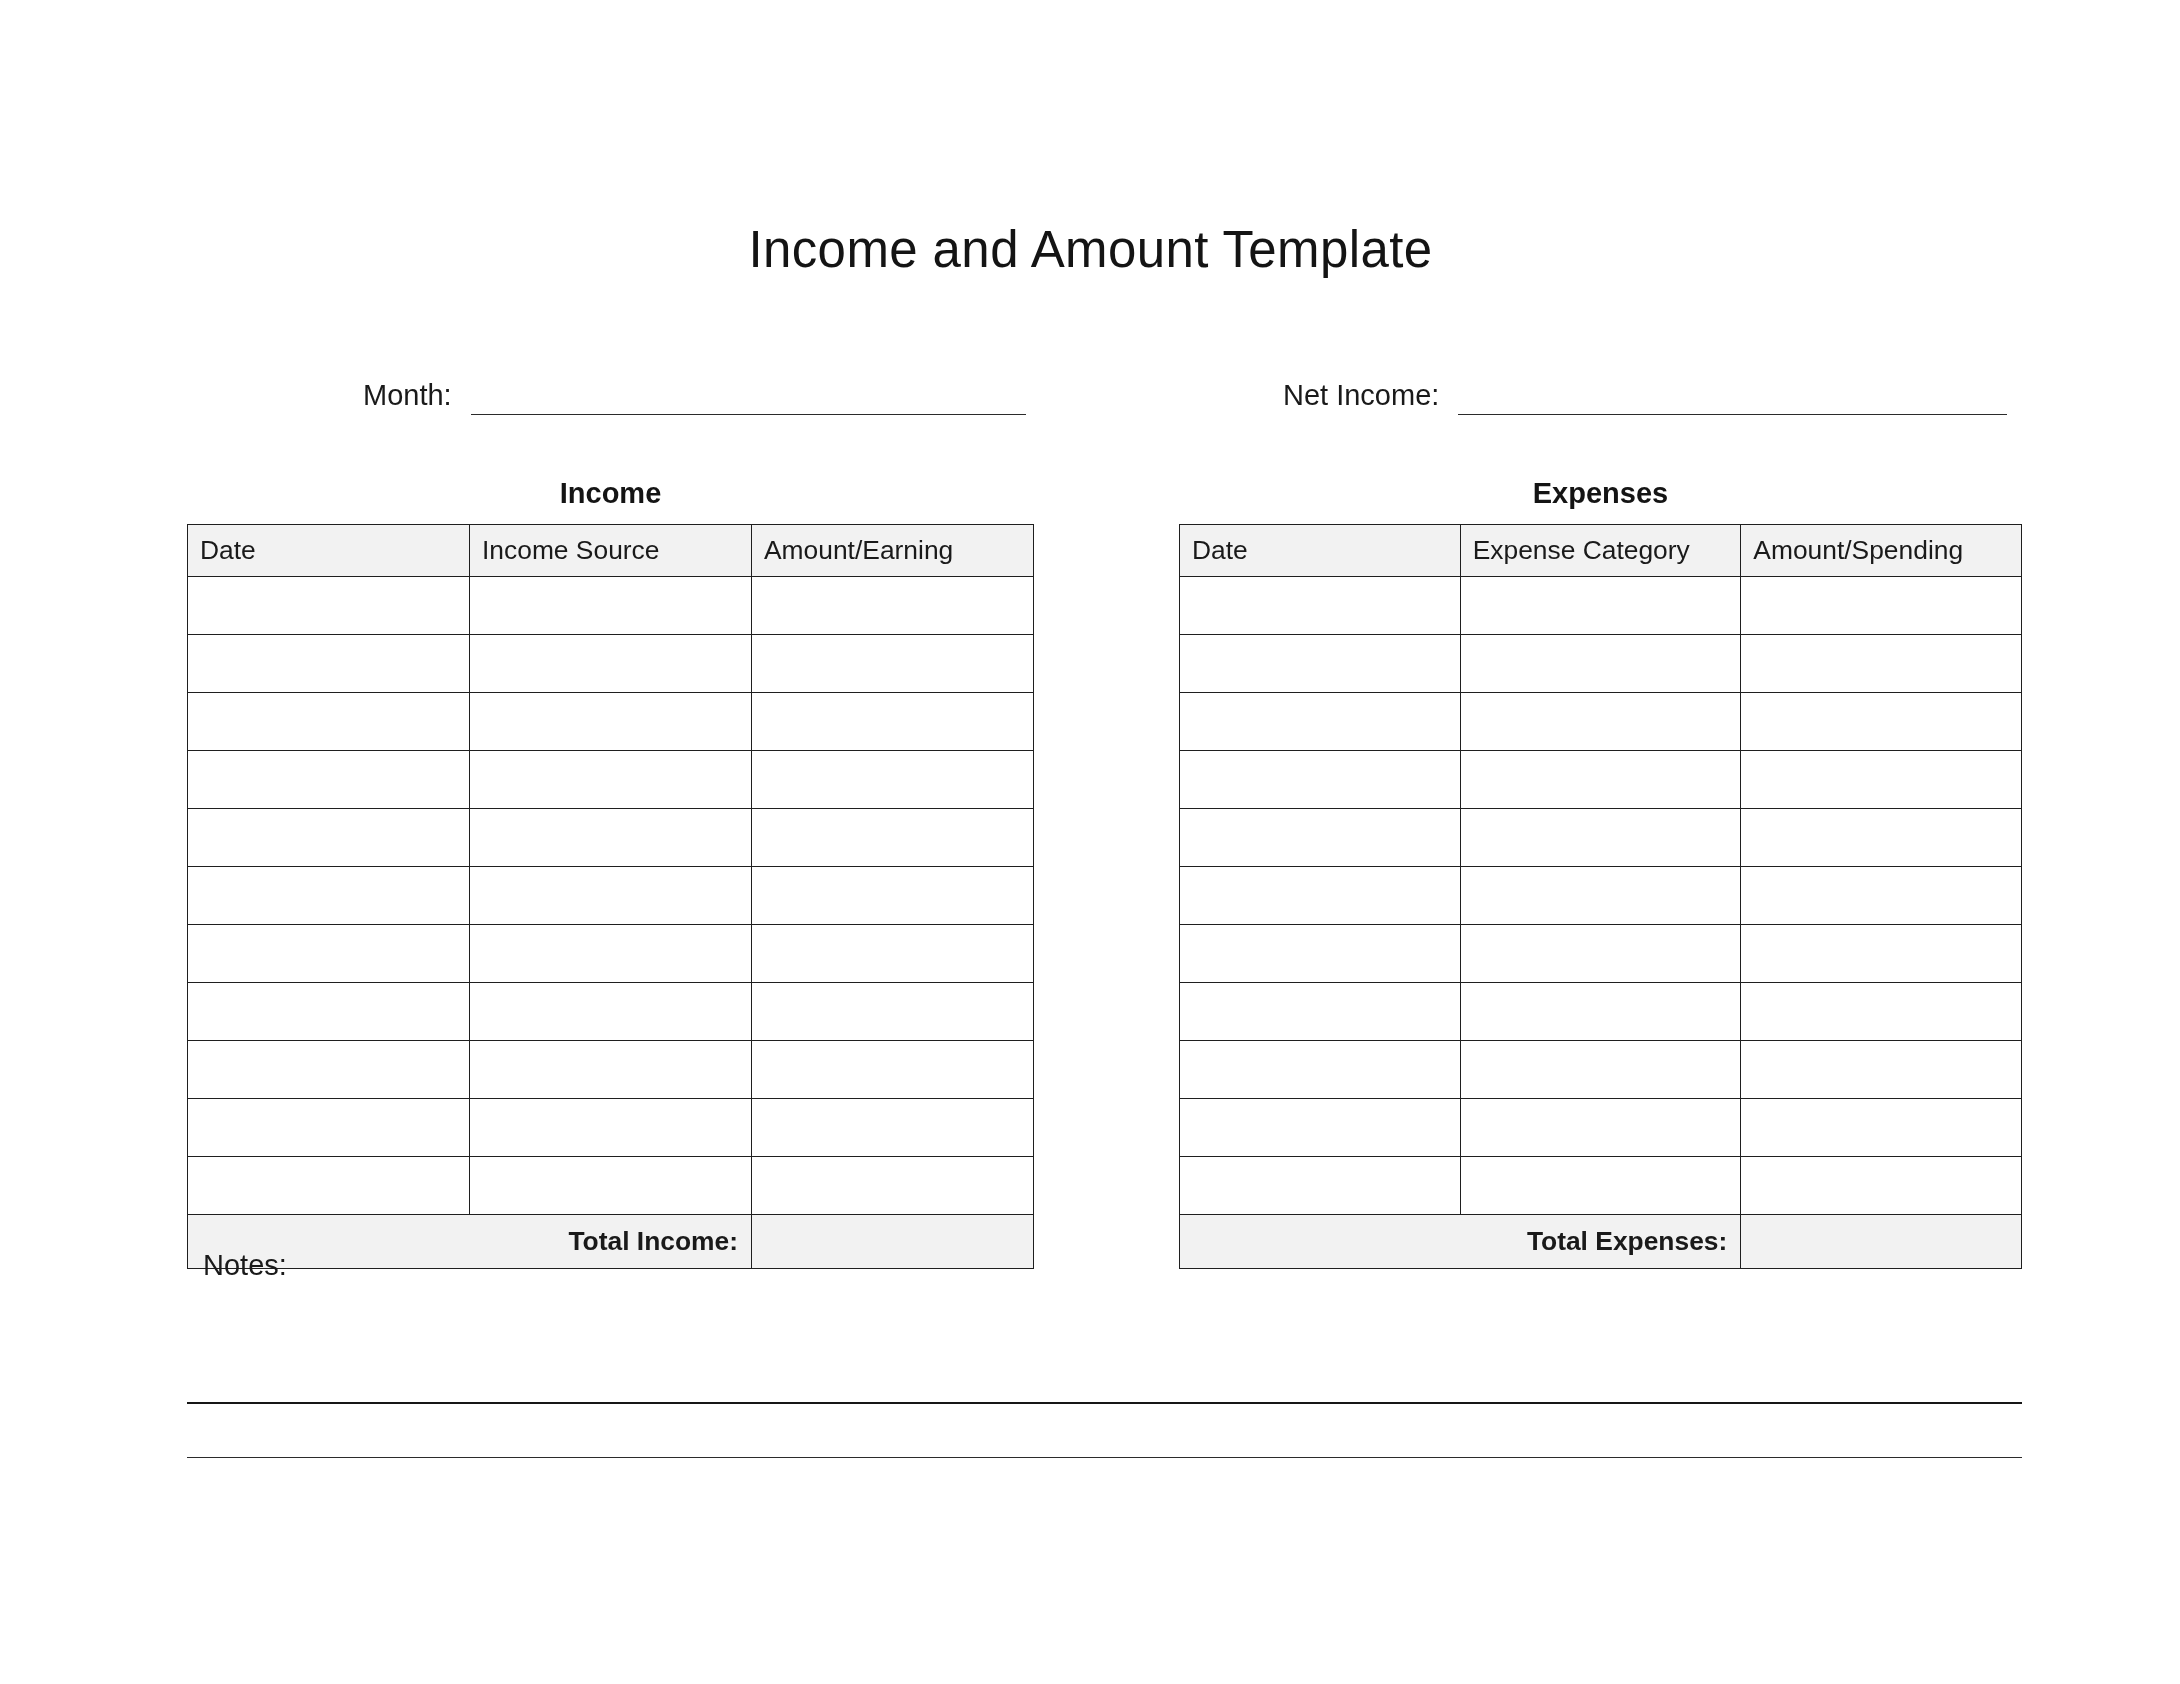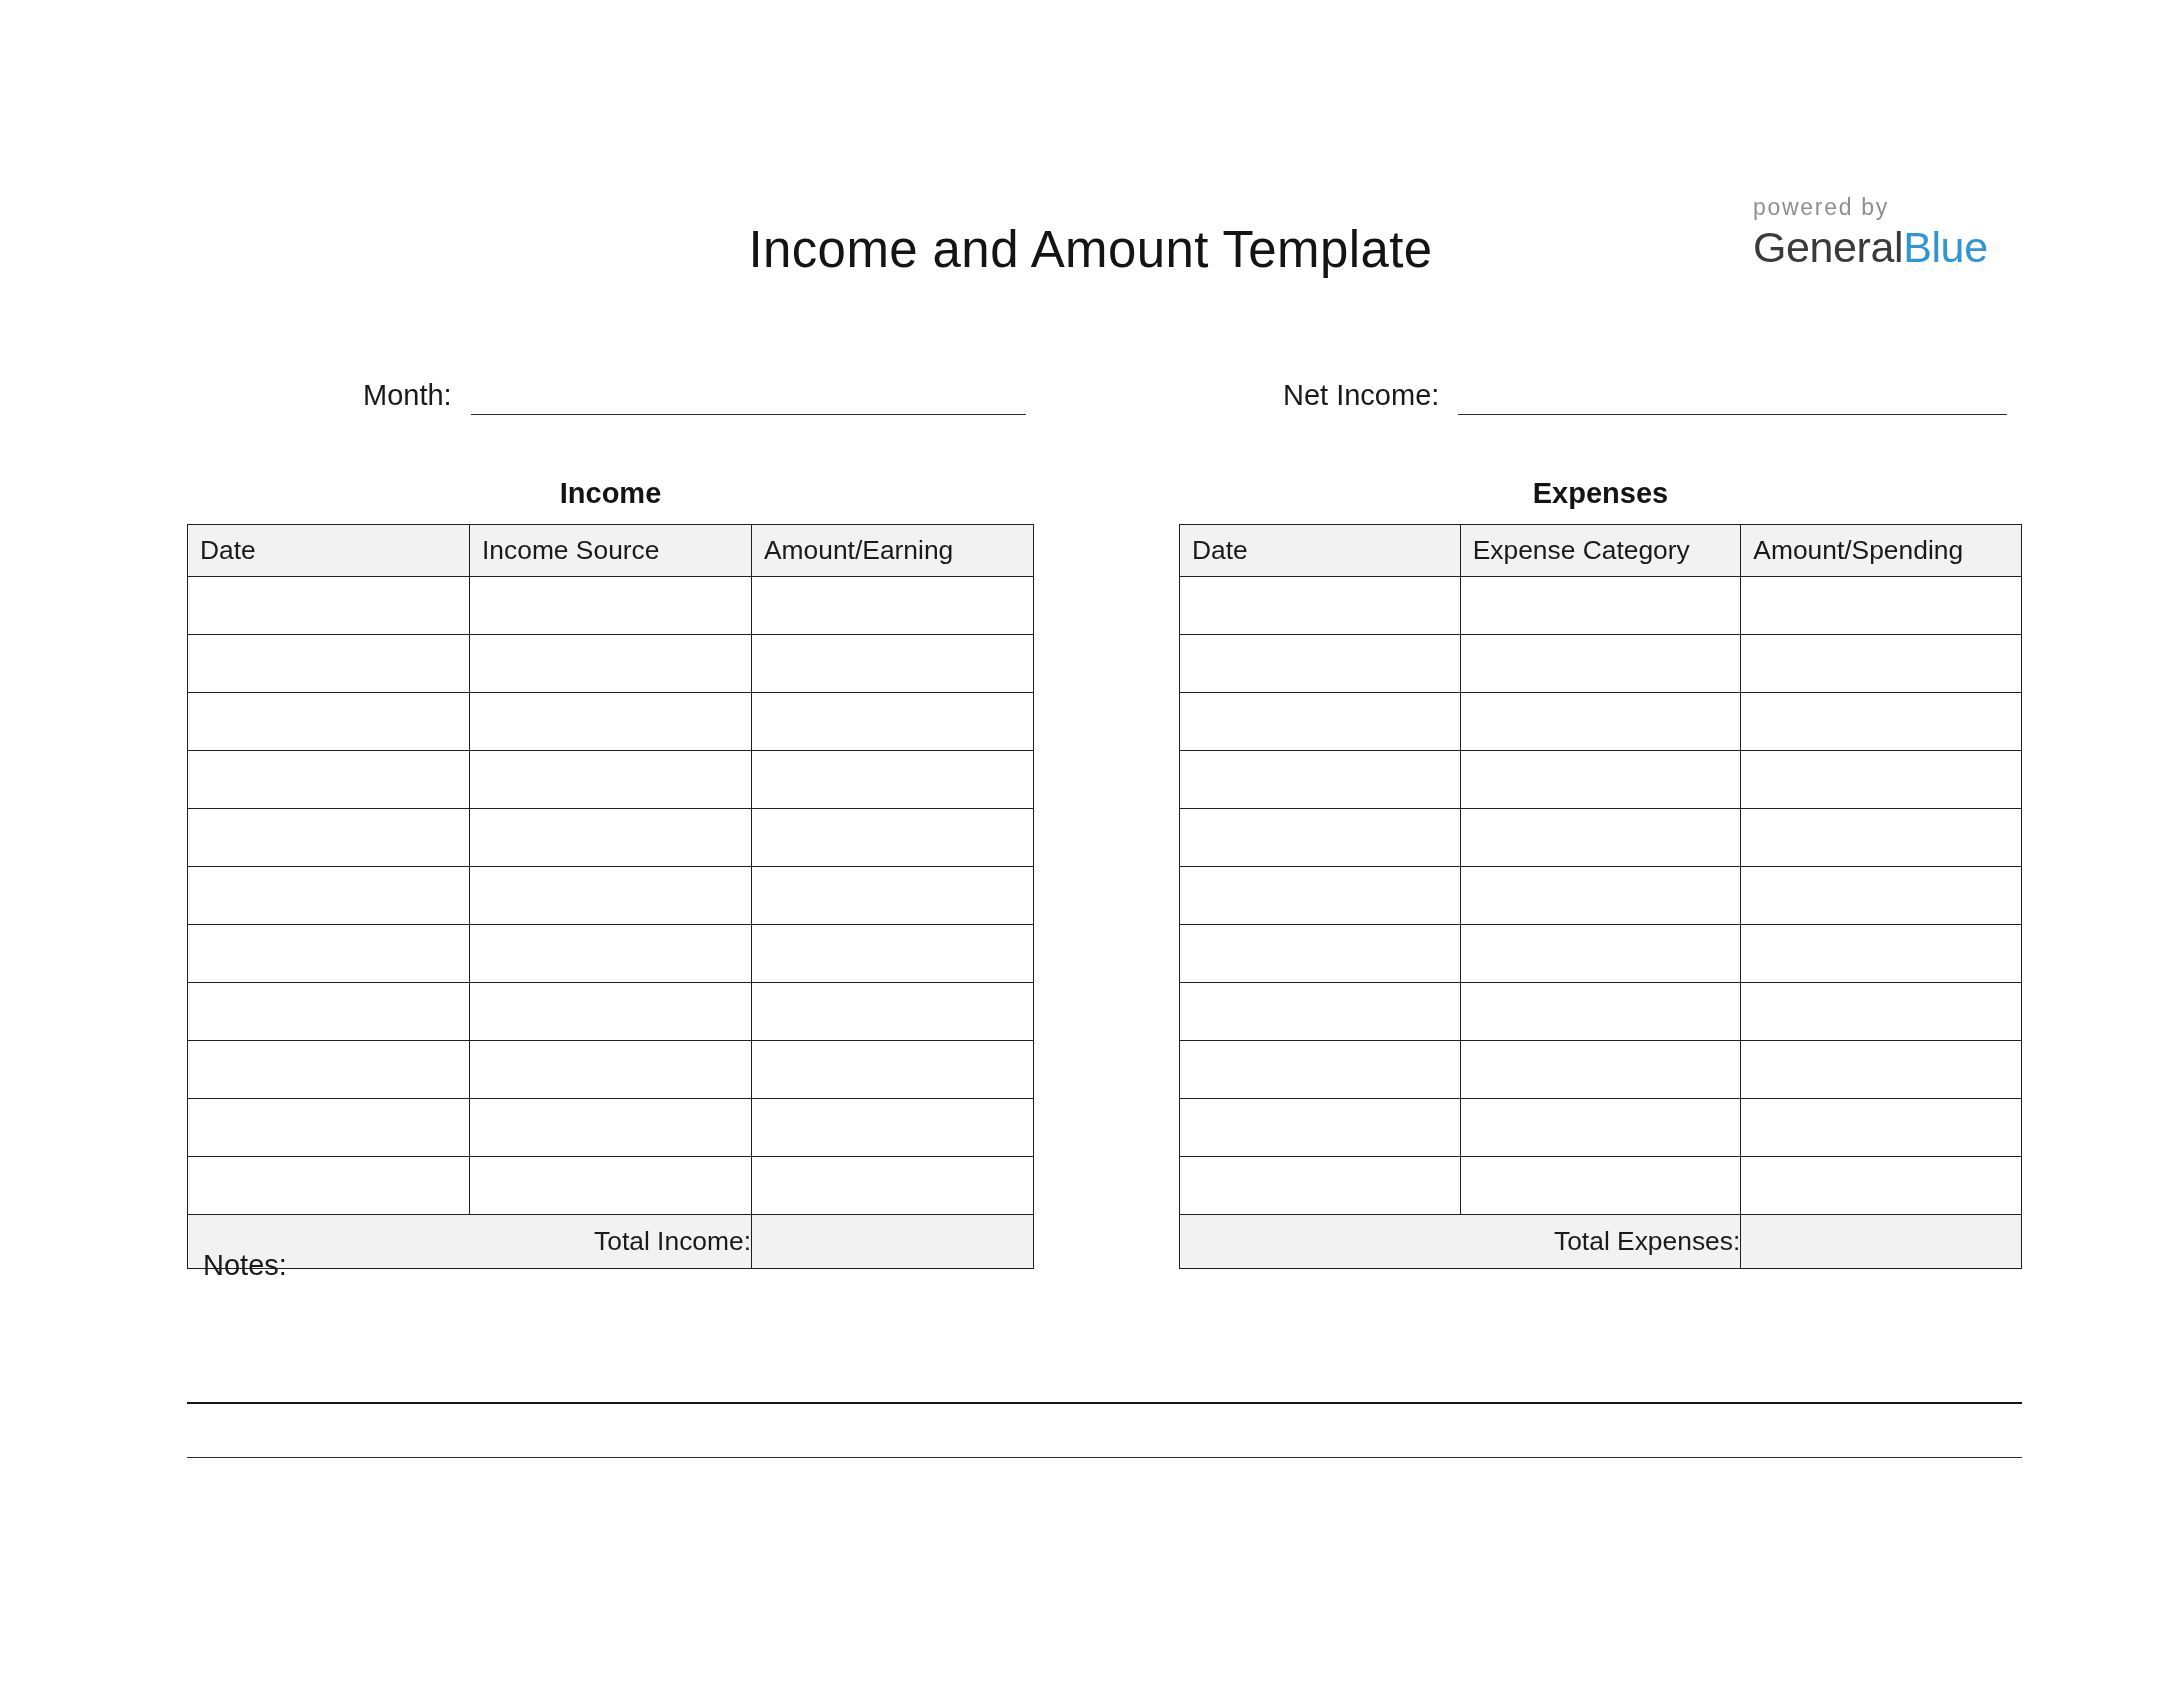--- a/index.html
+++ b/index.html
@@ -104,21 +104,22 @@
     height: 55px;
     background: #ffffff;
   }
   tfoot td {
     background: #f2f2f2;
     height: 51px;
     font-size: 26.4px;
   }
   .total-label {
     text-align: right;
-    padding-right: 0;
+    padding-right: 13px;
+    font-weight: bold;
   }
   .total-value { padding: 0 12px; }
 
   
   .notes-label {
     position: absolute;
     left: 203px;
     top: 1249px;
     font-size: 29px;
   }
@@ -131,24 +132,20 @@
   .notes-line-1 { top: 1402px; border-top: 2.6px solid #161616; }
   .notes-line-2 { top: 1457px; border-top: 1.7px solid #2b2b2b; }
 </style>
 </head>
 <body>
 
 <div class="page">
 
   <div class="page-title">Income and Amount Template</div>
 
-  <div class="logo">
-    <div class="powered">powered by</div>
-    <div class="brand"><span>General</span><span class="blue">Blue</span></div>
-  </div>
 
   <div class="field field-net">
     <span class="field-label">Net Income:</span>
     <span class="field-line"></span>
   </div>
 
   <div class="field field-month">
     <span class="field-label">Month:</span>
     <span class="field-line"></span>
   </div>

